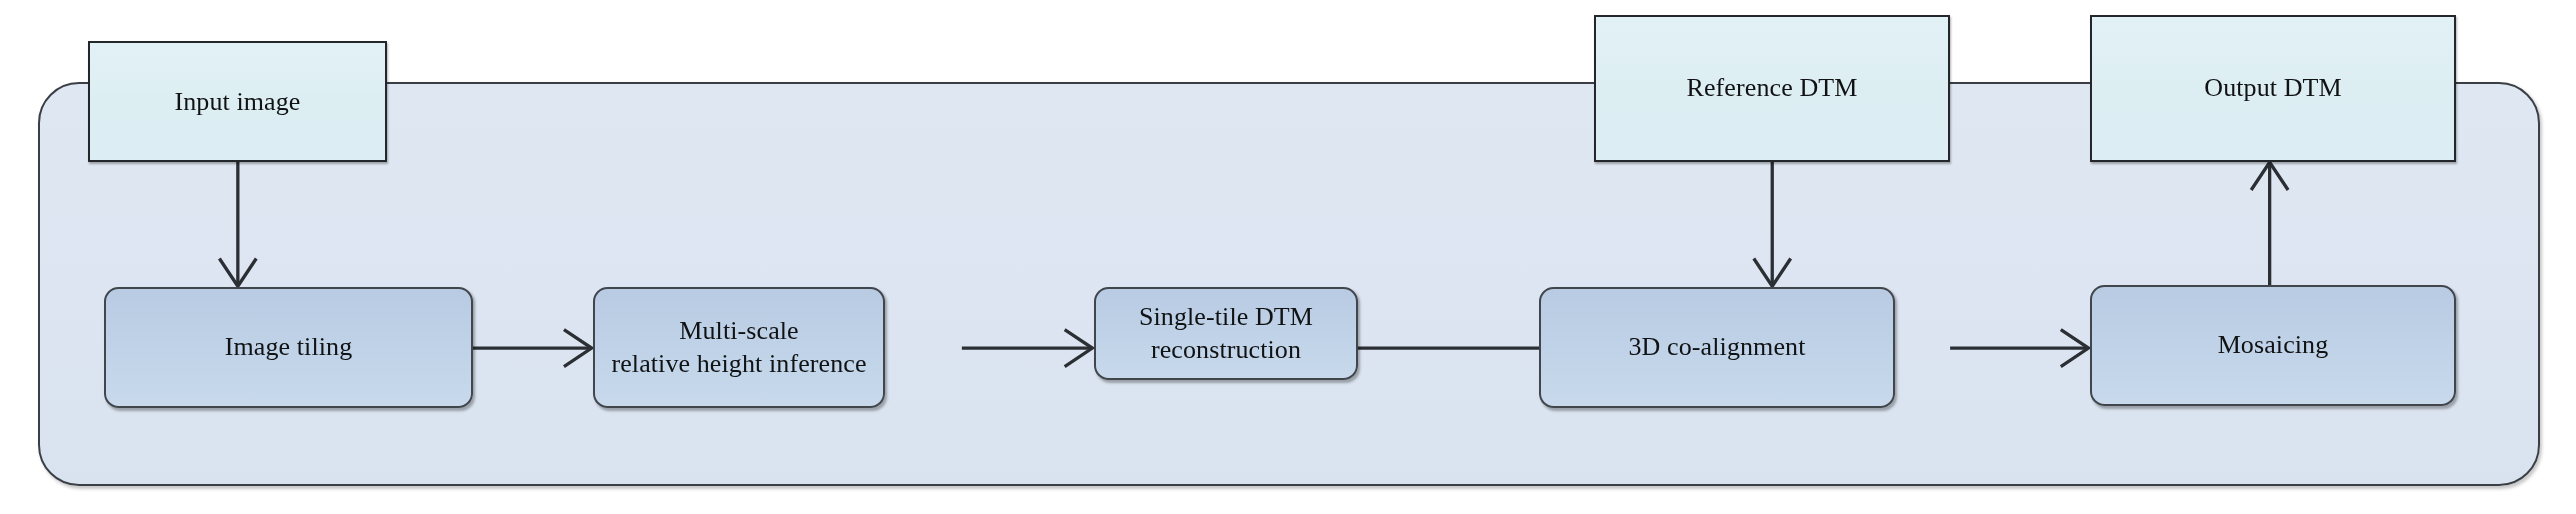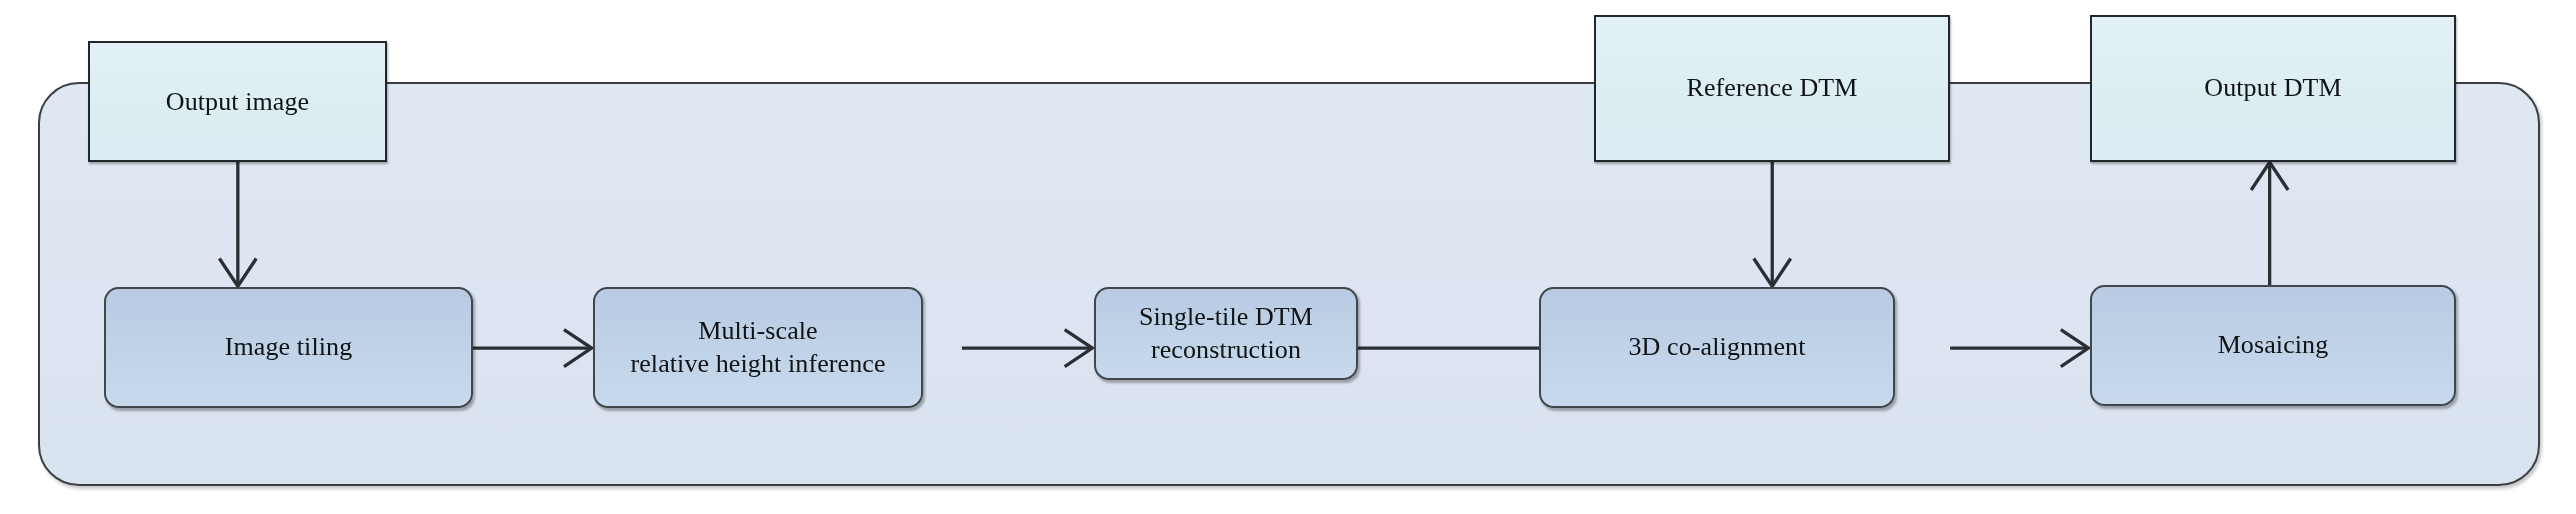--- a/index.html
+++ b/index.html
@@ -131,36 +131,36 @@
 
       <g>
         <line x1="3445" y1="435" x2="3445" y2="248"></line>
         <polyline points="3417,288 3445,246 3473,288" stroke-width="5"></polyline>
       </g>
 
     </g>
   </svg>
 
   <div class="node-rect" style="left:88px; top:41px; width:299px; height:121px;">
-    <span class="label">Output image</span>
+    <span class="label">Input image</span>
   </div>
 
   <div class="node-rect" style="left:2090px; top:14.5px; width:366px; height:147px;">
     <span class="label">Output DTM</span>
   </div>
 
   <div class="node-rect" style="left:1594px; top:14.5px; width:356px; height:147px;">
     <span class="label">Reference DTM</span>
   </div>
 
   <div class="node-round" style="left:104px; top:287px; width:369px; height:121px;">
     <span class="label">Image tiling</span>
   </div>
 
-  <div class="node-round" style="left:593px; top:287px; width:330px; height:121px;">
+  <div class="node-round" style="left:593px; top:287px; width:292px; height:121px;">
     <span class="label">Multi-scale
 relative height inference</span>
   </div>
 
   <div class="node-round" style="left:1094px; top:287px; width:264px; height:93px;">
     <span class="label">Single-tile DTM
 reconstruction</span>
   </div>
 
   <div class="node-round" style="left:1539px; top:287px; width:356px; height:121px;">

